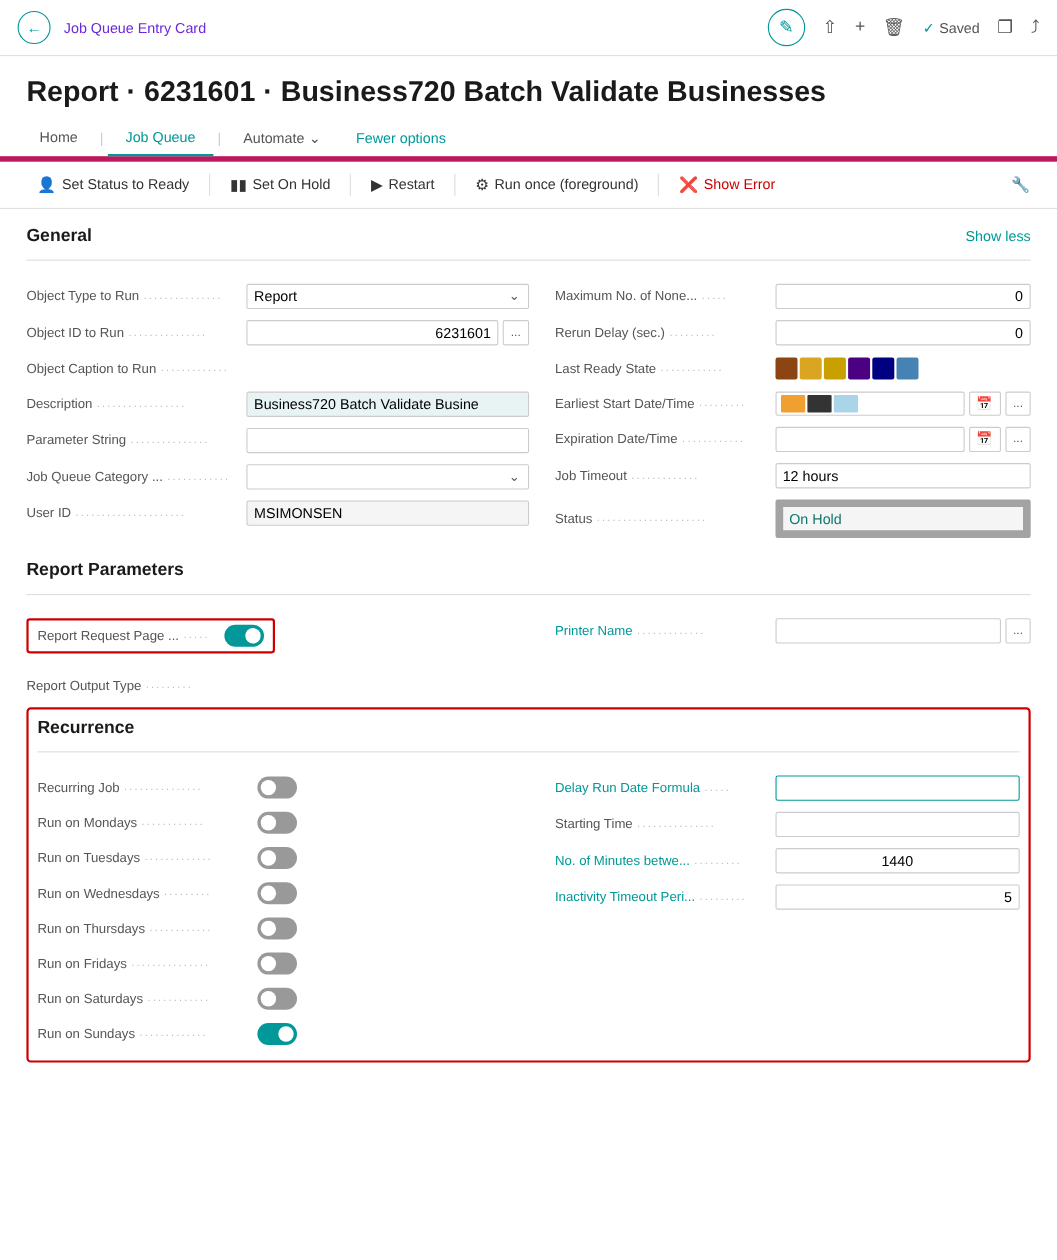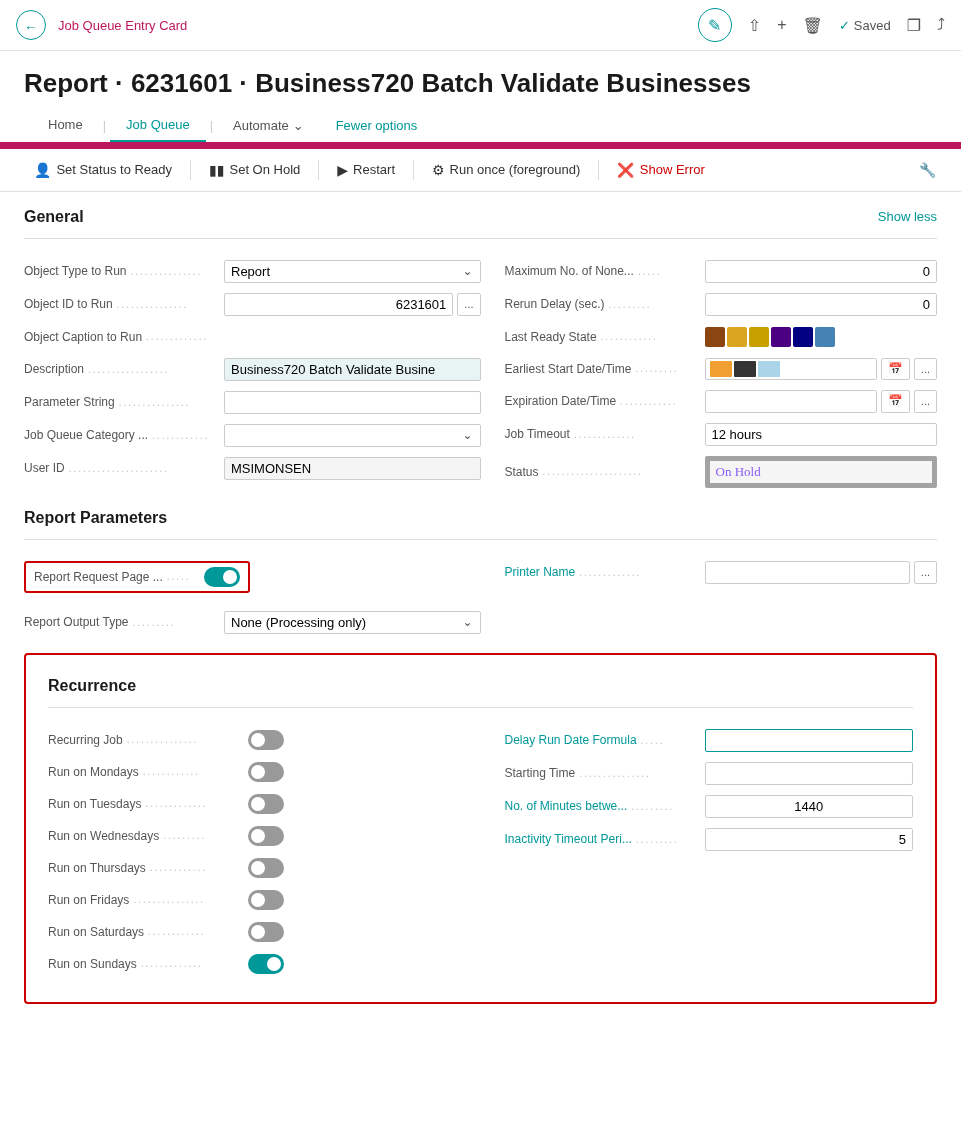--- a/index.html
+++ b/index.html
@@ -1,29 +1,29 @@
 <!DOCTYPE html>
 <html><head>
   <meta charset="utf-8">
   <style>
     * { box-sizing: border-box; margin: 0; padding: 0; }
     body { font-family: 'Segoe UI', Arial, sans-serif; font-size: 13px; color: #333; background: #fff; }
     
     .top-bar { display: flex; align-items: center; padding: 8px 16px; border-bottom: 1px solid #e0e0e0; gap: 12px; }
     .back-btn { width: 30px; height: 30px; border-radius: 50%; border: 1.5px solid #009899; display: flex; align-items: center; justify-content: center; cursor: pointer; color: #009899; font-size: 14px; }
-    .breadcrumb { font-size: 13px; color: #be185d; flex: 1; }
+    .breadcrumb { font-size: 13px; color: #6d28d9; flex: 1; }
     .top-actions { display: flex; align-items: center; gap: 16px; margin-left: auto; }
     .edit-btn { width: 34px; height: 34px; border-radius: 50%; border: 1.5px solid #009899; display: flex; align-items: center; justify-content: center; cursor: pointer; color: #009899; font-size: 16px; }
     .top-icon-btn { color: #555; font-size: 16px; cursor: pointer; background: none; border: none; }
     .saved-label { font-size: 13px; color: #555; display: flex; align-items: center; gap: 4px; }
     .saved-check { color: #009899; }
     
     .page-title { padding: 16px 24px 8px; font-size: 26px; font-weight: 600; color: #1a1a1a; line-height: 1.3; }
     
-    .nav-tabs { display: flex; align-items: center; padding: 0 32px; border-bottom: 7px solid #be185d; gap: 0; }
+    .nav-tabs { display: flex; align-items: center; padding: 0 20px; border-bottom: 5px solid #be185d; gap: 0; }
     .nav-tab { padding: 8px 16px; font-size: 13px; color: #555; cursor: pointer; border-bottom: 2px solid transparent; text-decoration: none; }
     .nav-tab.active { color: #009899; border-bottom-color: #009899; font-weight: 500; }
     .nav-separator { color: #ccc; margin: 0 4px; }
     .nav-tab-dropdown { display: flex; align-items: center; gap: 4px; padding: 8px 16px; font-size: 13px; color: #555; cursor: pointer; }
     .fewer-options { padding: 8px 16px; font-size: 13px; color: #009899; cursor: pointer; }
     
     .action-bar { display: flex; align-items: center; padding: 8px 24px; border-bottom: 1px solid #e0e0e0; gap: 4px; flex-wrap: wrap; }
     .action-btn { display: flex; align-items: center; gap: 5px; padding: 5px 10px; font-size: 13px; color: #333; cursor: pointer; background: none; border: none; border-radius: 3px; white-space: nowrap; }
     .action-btn .icon { font-size: 14px; }
     .action-btn-red { color: #c00; }
@@ -51,31 +51,31 @@
     .select-wrapper::after { content: '⌄'; position: absolute; right: 8px; top: 50%; transform: translateY(-50%); pointer-events: none; color: #555; font-size: 12px; }
     
     .input-with-btn { display: flex; gap: 4px; flex: 1; }
     .input-with-btn input { flex: 1; padding: 3px 6px; border: 1px solid #ccc; border-radius: 2px; font-size: 13px; }
     .ellipsis-btn { padding: 3px 6px; border: 1px solid #ccc; border-radius: 2px; background: #fff; cursor: pointer; font-size: 11px; color: #555; }
     .cal-btn { padding: 3px 6px; border: 1px solid #ccc; border-radius: 2px; background: #fff; cursor: pointer; font-size: 12px; color: #555; }
     
     .color-swatches { display: flex; gap: 2px; flex: 1; }
     .swatch { height: 20px; width: 20px; border-radius: 2px; }
     
-    .status-on-hold { color: #8b5cf6; font-weight: 500; font-size: 13px; padding: 3px 6px; background: #f5f5f5; border: 5px solid #a3a3a3; border-radius: 2px; flex: 1; font-family: Liberation Serif, serif; }
+    .status-on-hold { color: #0f766e; font-weight: 500; font-size: 13px; padding: 3px 6px; background: #f5f5f5; border: 7px solid #a3a3a3; border-radius: 2px; flex: 1; }
     
     .toggle { position: relative; width: 36px; height: 20px; cursor: pointer; }
     .toggle input { opacity: 0; width: 0; height: 0; }
     .toggle-track { position: absolute; top: 0; left: 0; right: 0; bottom: 0; border-radius: 20px; transition: .3s; }
     .toggle-track.on { background: #009899; }
     .toggle-track.off { background: #999; }
     .toggle-thumb { position: absolute; height: 14px; width: 14px; left: 3px; bottom: 3px; background: white; border-radius: 50%; transition: .3s; }
     .toggle-track.on .toggle-thumb { transform: translateX(16px); }
     
-    .section-recurrence { border: 2px solid #cc0000; border-radius: 4px; padding: 22px; margin-top: 14px; }
+    .section-recurrence { border: 2px solid #cc0000; border-radius: 4px; padding: 8px; margin-top: 4px; }
     .section-report-params { margin-top: 16px; }
     
     .next-run-input { border: 1.5px solid #009899; border-radius: 2px; padding: 3px 6px; width: 100%; font-size: 13px; }
     
     .right-col-label { display: flex; align-items: center; width: 200px; flex-shrink: 0; font-size: 12px; color: #009899; cursor: pointer; }
     
     .number-right { text-align: right; }
   </style>
 </head>
 <body>
@@ -319,25 +319,20 @@
               </div>
             </div>
           </div>
         </div>
 
         <div class="form-row" style="margin-top:8px;">
           <div class="label-with-dots">
             <span>Report Output Type</span>
             <span class="dots">.........</span>
           </div>
-          <div class="select-wrapper form-field">
-            <select class="input-select">
-              <option>None (Processing only)</option>
-            </select>
-          </div>
         </div>
       </div>
       <div class="form-col" style="padding-left:24px;">
 
         <div class="form-row">
           <div class="label-with-dots">
             <span style="color:#009899;">Printer Name</span>
             <span class="dots">.............</span>
           </div>
           <div class="input-with-btn form-field">

